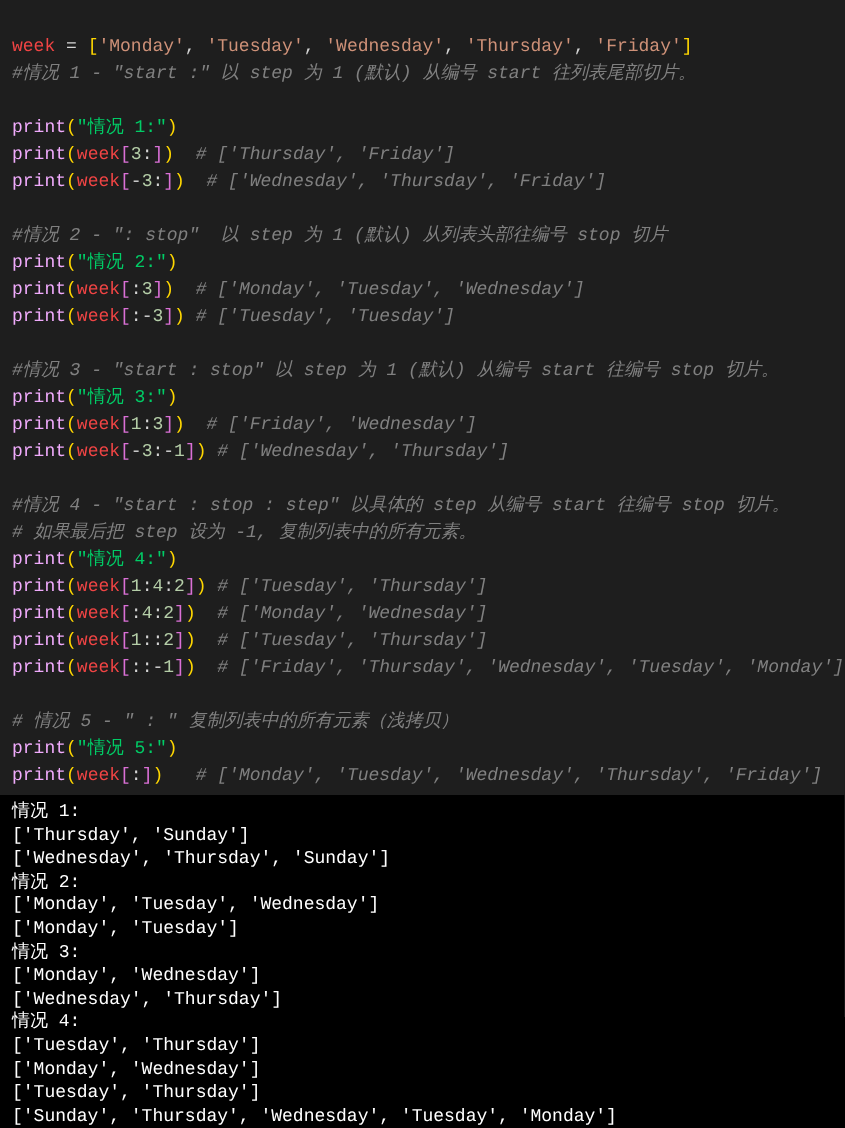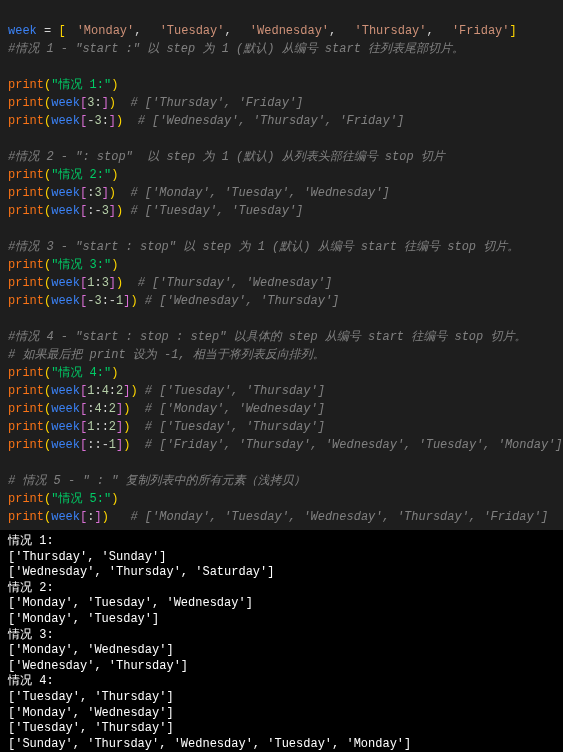--- a/index.html
+++ b/index.html
@@ -20,67 +20,67 @@
   .output-pane {
     background: #000;
     color: #fff;
     padding: 4px 8px;
     line-height: 1.3;
     white-space: pre;
     font-family: 'Consolas', 'Courier New', monospace;
     font-size: 12px;
     position: relative;
   }
-  .c-var { color: #3b82f6; }
+  .c-var { color: #ef4444; }
   .c-op { color: #d4d4d4; }
   .c-punc { color: #ffd700; }
-  .c-str { color: #ce9178; margin-left: 11px; }
+  .c-str { color: #ce9178; }
   .c-str2 { color: #00cc66; }
   .c-num { color: #b5cea8; }
   .c-comment { color: #808080; font-style: italic; }
-  .c-func { color: #f97316; font-family: Liberation Mono, monospace; }
+  .c-func { color: #f0abfc; font-family: Liberation Mono, monospace; }
   .c-pink { color: #da70d6; }
 </style>
 </head>
 <body>
 
 <div class="code-pane">
 <span><span class="c-var">week</span><span class="c-op"> = </span><span class="c-punc">[</span><span class="c-str">'Monday'</span><span class="c-op">, </span><span class="c-str">'Tuesday'</span><span class="c-op">, </span><span class="c-str">'Wednesday'</span><span class="c-op">, </span><span class="c-str">'Thursday'</span><span class="c-op">, </span><span class="c-str">'Friday'</span><span class="c-punc">]</span></span>
 <span class="c-comment">#情况 1 - "start :" 以 step 为 1 (默认) 从编号 start 往列表尾部切片。</span>
 
 <span><span class="c-func">print</span><span class="c-punc">(</span><span class="c-str2">"情况 1:"</span><span class="c-punc">)</span></span>
 <span><span class="c-func">print</span><span class="c-punc">(</span><span class="c-var">week</span><span class="c-pink">[</span><span class="c-num">3</span><span class="c-op">:</span><span class="c-pink">]</span><span class="c-punc">)</span><span class="c-comment">  # ['Thursday', 'Friday']</span></span>
 <span><span class="c-func">print</span><span class="c-punc">(</span><span class="c-var">week</span><span class="c-pink">[</span><span class="c-op">-</span><span class="c-num">3</span><span class="c-op">:</span><span class="c-pink">]</span><span class="c-punc">)</span><span class="c-comment">  # ['Wednesday', 'Thursday', 'Friday']</span></span>
 
 <span class="c-comment">#情况 2 - ": stop"  以 step 为 1 (默认) 从列表头部往编号 stop 切片</span>
 <span><span class="c-func">print</span><span class="c-punc">(</span><span class="c-str2">"情况 2:"</span><span class="c-punc">)</span></span>
 <span><span class="c-func">print</span><span class="c-punc">(</span><span class="c-var">week</span><span class="c-pink">[</span><span class="c-op">:</span><span class="c-num">3</span><span class="c-pink">]</span><span class="c-punc">)</span><span class="c-comment">  # ['Monday', 'Tuesday', 'Wednesday']</span></span>
 <span><span class="c-func">print</span><span class="c-punc">(</span><span class="c-var">week</span><span class="c-pink">[</span><span class="c-op">:-</span><span class="c-num">3</span><span class="c-pink">]</span><span class="c-punc">)</span><span class="c-comment"> # ['Tuesday', 'Tuesday']</span></span>
 
 <span class="c-comment">#情况 3 - "start : stop" 以 step 为 1 (默认) 从编号 start 往编号 stop 切片。</span>
 <span><span class="c-func">print</span><span class="c-punc">(</span><span class="c-str2">"情况 3:"</span><span class="c-punc">)</span></span>
-<span><span class="c-func">print</span><span class="c-punc">(</span><span class="c-var">week</span><span class="c-pink">[</span><span class="c-num">1</span><span class="c-op">:</span><span class="c-num">3</span><span class="c-pink">]</span><span class="c-punc">)</span><span class="c-comment">  # ['Thursday', 'Wednesday']</span></span>
+<span><span class="c-func">print</span><span class="c-punc">(</span><span class="c-var">week</span><span class="c-pink">[</span><span class="c-num">1</span><span class="c-op">:</span><span class="c-num">3</span><span class="c-pink">]</span><span class="c-punc">)</span><span class="c-comment">  # ['Friday', 'Wednesday']</span></span>
 <span><span class="c-func">print</span><span class="c-punc">(</span><span class="c-var">week</span><span class="c-pink">[</span><span class="c-op">-</span><span class="c-num">3</span><span class="c-op">:-</span><span class="c-num">1</span><span class="c-pink">]</span><span class="c-punc">)</span><span class="c-comment"> # ['Wednesday', 'Thursday']</span></span>
 
 <span class="c-comment">#情况 4 - "start : stop : step" 以具体的 step 从编号 start 往编号 stop 切片。</span>
-<span class="c-comment"># 如果最后把 print 设为 -1, 相当于将列表反向排列。</span>
+<span class="c-comment"># 如果最后把 step 设为 -1, 复制列表中的所有元素。</span>
 <span><span class="c-func">print</span><span class="c-punc">(</span><span class="c-str2">"情况 4:"</span><span class="c-punc">)</span></span>
 <span><span class="c-func">print</span><span class="c-punc">(</span><span class="c-var">week</span><span class="c-pink">[</span><span class="c-num">1</span><span class="c-op">:</span><span class="c-num">4</span><span class="c-op">:</span><span class="c-num">2</span><span class="c-pink">]</span><span class="c-punc">)</span><span class="c-comment"> # ['Tuesday', 'Thursday']</span></span>
 <span><span class="c-func">print</span><span class="c-punc">(</span><span class="c-var">week</span><span class="c-pink">[</span><span class="c-op">:</span><span class="c-num">4</span><span class="c-op">:</span><span class="c-num">2</span><span class="c-pink">]</span><span class="c-punc">)</span><span class="c-comment">  # ['Monday', 'Wednesday']</span></span>
 <span><span class="c-func">print</span><span class="c-punc">(</span><span class="c-var">week</span><span class="c-pink">[</span><span class="c-num">1</span><span class="c-op">::</span><span class="c-num">2</span><span class="c-pink">]</span><span class="c-punc">)</span><span class="c-comment">  # ['Tuesday', 'Thursday']</span></span>
 <span><span class="c-func">print</span><span class="c-punc">(</span><span class="c-var">week</span><span class="c-pink">[</span><span class="c-op">::-</span><span class="c-num">1</span><span class="c-pink">]</span><span class="c-punc">)</span><span class="c-comment">  # ['Friday', 'Thursday', 'Wednesday', 'Tuesday', 'Monday']</span></span>
 
 <span class="c-comment"># 情况 5 - " : " 复制列表中的所有元素（浅拷贝）</span>
 <span><span class="c-func">print</span><span class="c-punc">(</span><span class="c-str2">"情况 5:"</span><span class="c-punc">)</span></span>
 <span><span class="c-func">print</span><span class="c-punc">(</span><span class="c-var">week</span><span class="c-pink">[</span><span class="c-op">:</span><span class="c-pink">]</span><span class="c-punc">)</span><span class="c-comment">   # ['Monday', 'Tuesday', 'Wednesday', 'Thursday', 'Friday']</span></span>
 </div>
 
 <div class="output-pane"><span>情况 1:</span>
 <span>['Thursday', 'Sunday']</span>
-<span>['Wednesday', 'Thursday', 'Saturday']</span>
+<span>['Wednesday', 'Thursday', 'Sunday']</span>
 <span>情况 2:</span>
 <span>['Monday', 'Tuesday', 'Wednesday']</span>
 <span>['Monday', 'Tuesday']</span>
 <span>情况 3:</span>
 <span>['Monday', 'Wednesday']</span>
 <span>['Wednesday', 'Thursday']</span>
 <span>情况 4:</span>
 <span>['Tuesday', 'Thursday']</span>
 <span>['Monday', 'Wednesday']</span>
 <span>['Tuesday', 'Thursday']</span>

